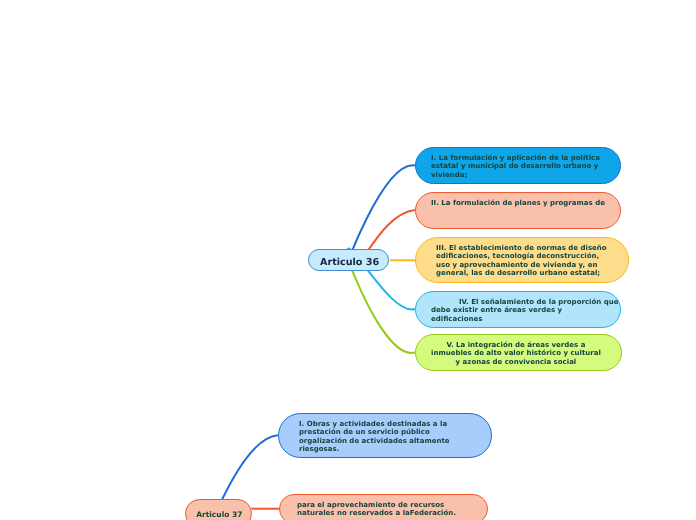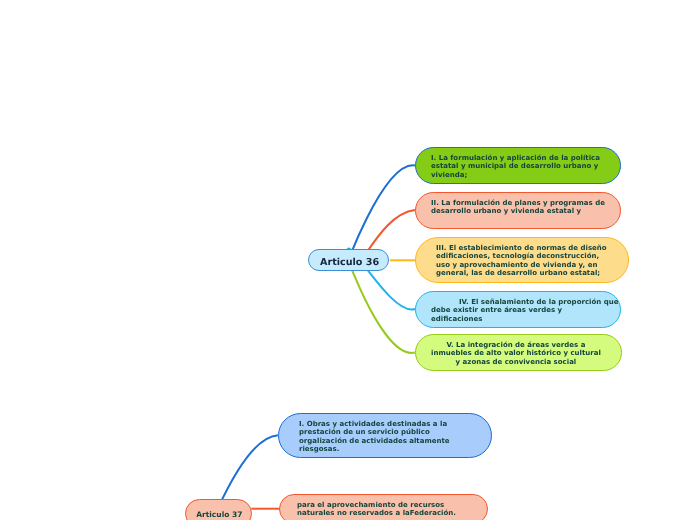--- a/index.html
+++ b/index.html
@@ -29,31 +29,30 @@
       <path d="M348.5,260 C338.9,214.9 388.4,317.7 415,309" stroke="#22b3ec" stroke-width="2"></path>
       <path d="M348.5,260 C331.7,212.8 378.1,362 415,352.5" stroke="#96cb1c" stroke-width="2"></path>
       <path d="M217.8,508.5 C240.2,459.8 259.9,436.5 277.9,435.2" stroke="#1a6ed4" stroke-width="2"></path>
       <path d="M251.3,508.7 L279.8,508.7" stroke="#f4572c" stroke-width="2"></path>
       <path d="M220.5,516 L220.5,522" stroke="#ffb81c" stroke-width="2"></path>
       <path d="M228.7,516 L228.7,522" stroke="#96cb1c" stroke-width="2"></path>
       <path d="M238,516 L238,522" stroke="#22b3ec" stroke-width="2"></path>
       <path d="M245.5,511 C248.2,515.5 249.1,518 250.2,522" stroke="#ffb81c" stroke-width="2"></path>
     </svg>
   <div id="nodes">
-      <div class="node" style="left: 415px; top: 147px; width: 206px; height: 37px; background: #84cc16; border-color: rgb(26, 110, 212);">
+      <div class="node" style="left: 415px; top: 147px; width: 206px; height: 37px; background: #0ea5e9; border-color: rgb(26, 110, 212);">
         <div class="lines">
           <div class="ln" style="color: rgb(20, 69, 60);">I. La formulación y aplicación de la política</div>
           <div class="ln" style="color: rgb(20, 69, 60);">estatal y municipal de desarrollo urbano y</div>
           <div class="ln" style="color: rgb(20, 69, 60);">vivienda;</div>
         </div>
       </div>
       <div class="node" style="left: 415px; top: 192px; width: 206px; height: 37px; background: rgb(249, 192, 171); border-color: rgb(244, 87, 44);">
         <div class="lines">
           <div class="ln" style="color: rgb(20, 69, 60);">II. La formulación de planes y programas de</div>
-          <div class="ln" style="color: rgb(20, 69, 60);">desarrollo urbano y vivienda estatal y</div>
         </div>
       </div>
       <div class="node" style="left: 415px; top: 237px; width: 214px; height: 46px; background: rgb(253, 220, 140); border-color: rgb(255, 184, 28);">
         <div class="lines" style="left: 19.6px;">
           <div class="ln" style="color: rgb(20, 69, 60);">III. El establecimiento de normas de diseño</div>
           <div class="ln" style="color: rgb(20, 69, 60);">edificaciones, tecnología deconstrucción,</div>
           <div class="ln" style="color: rgb(20, 69, 60);">uso y aprovechamiento de vivienda y, en</div>
           <div class="ln" style="color: rgb(20, 69, 60);">general, las de desarrollo urbano estatal;</div>
         </div>
       </div>

